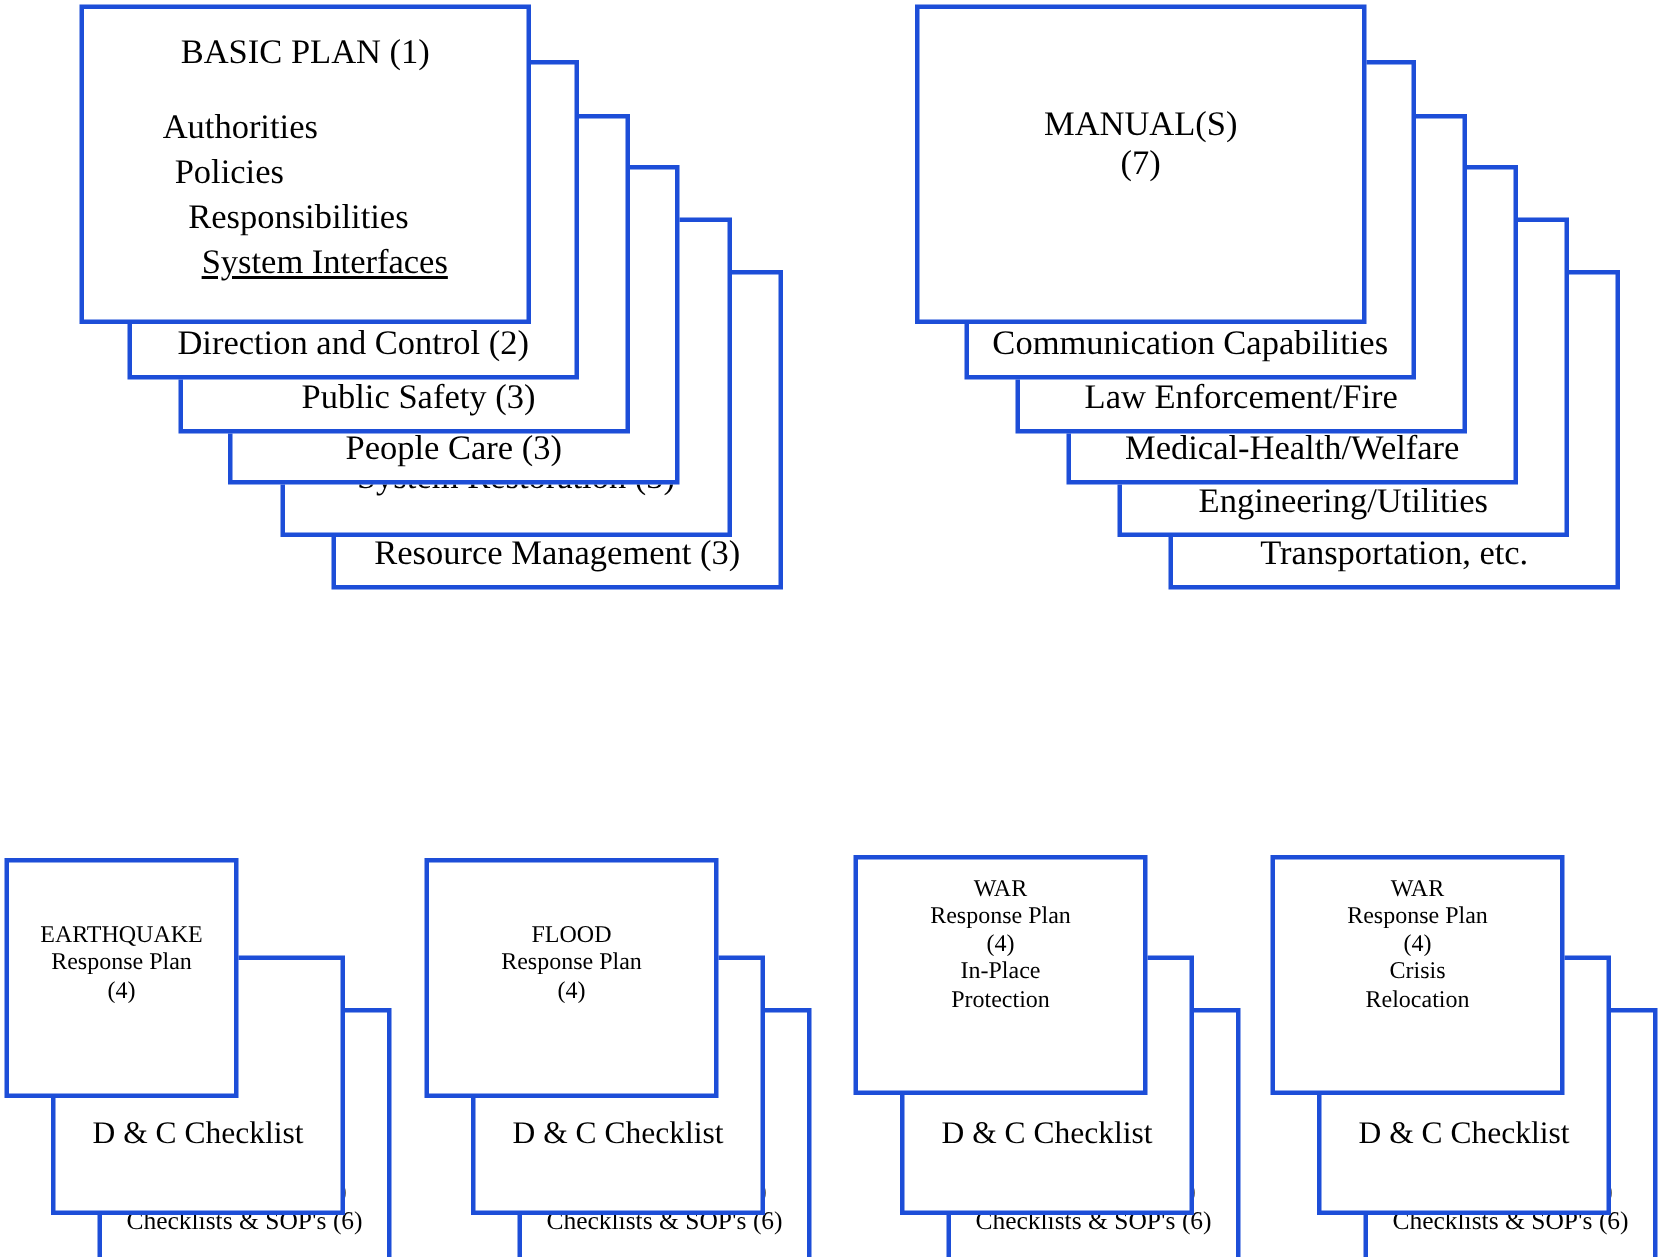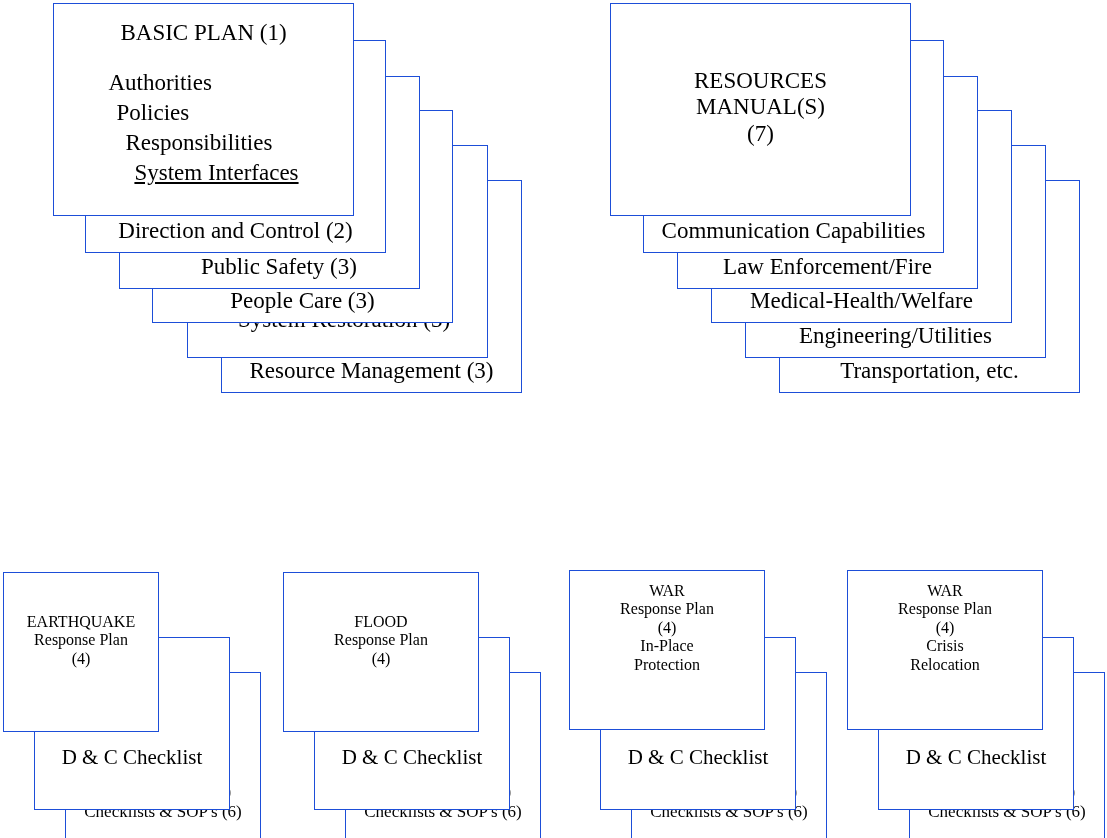--- a/index.html
+++ b/index.html
@@ -17,21 +17,21 @@
     width: 1107px;
     height: 838px;
     overflow: hidden;
     background: #ffffff;
   }
   
   .card {
     position: absolute;
     box-sizing: border-box;
     background: #ffffff;
-    border: 1px solid #1d4ed8;
+    border: 3px solid #1d4ed8;
     overflow: hidden;
   }
   .card-text {
     position: absolute;
     left: 0;
     right: 0;
     text-align: center;
     white-space: nowrap;
     line-height: 1.12;
   }
@@ -116,21 +116,20 @@
   <div class="card" style="left:677px; top:76px; width:301px; height:213px;">
     <div class="card-text f-strip" style="bottom:8px;">Law Enforcement/Fire</div>
   </div>
 
   <div class="card" style="left:643px; top:40px; width:301px; height:213px;">
     <div class="card-text f-strip" style="bottom:8px;">Communication Capabilities</div>
   </div>
 
   <div class="card" style="left:610px; top:3px; width:301px; height:213px;">
     <div class="head-inner" style="top:64px;">
-      <div class="title-line f-head">RESOURCES</div>
       <div class="title-line f-head">MANUAL(S)</div>
       <div class="title-line f-head">(7)</div>
     </div>
   </div>
 
   <div class="card" style="left:65px; top:672px; width:196px; height:173px;">
     <div class="head-inner f-small" style="top:109px;">
       <div class="title-line">Svcs. Sup. Plans (5)</div>
       <div class="title-line">Checklists &amp; SOP's (6)</div>
     </div>

